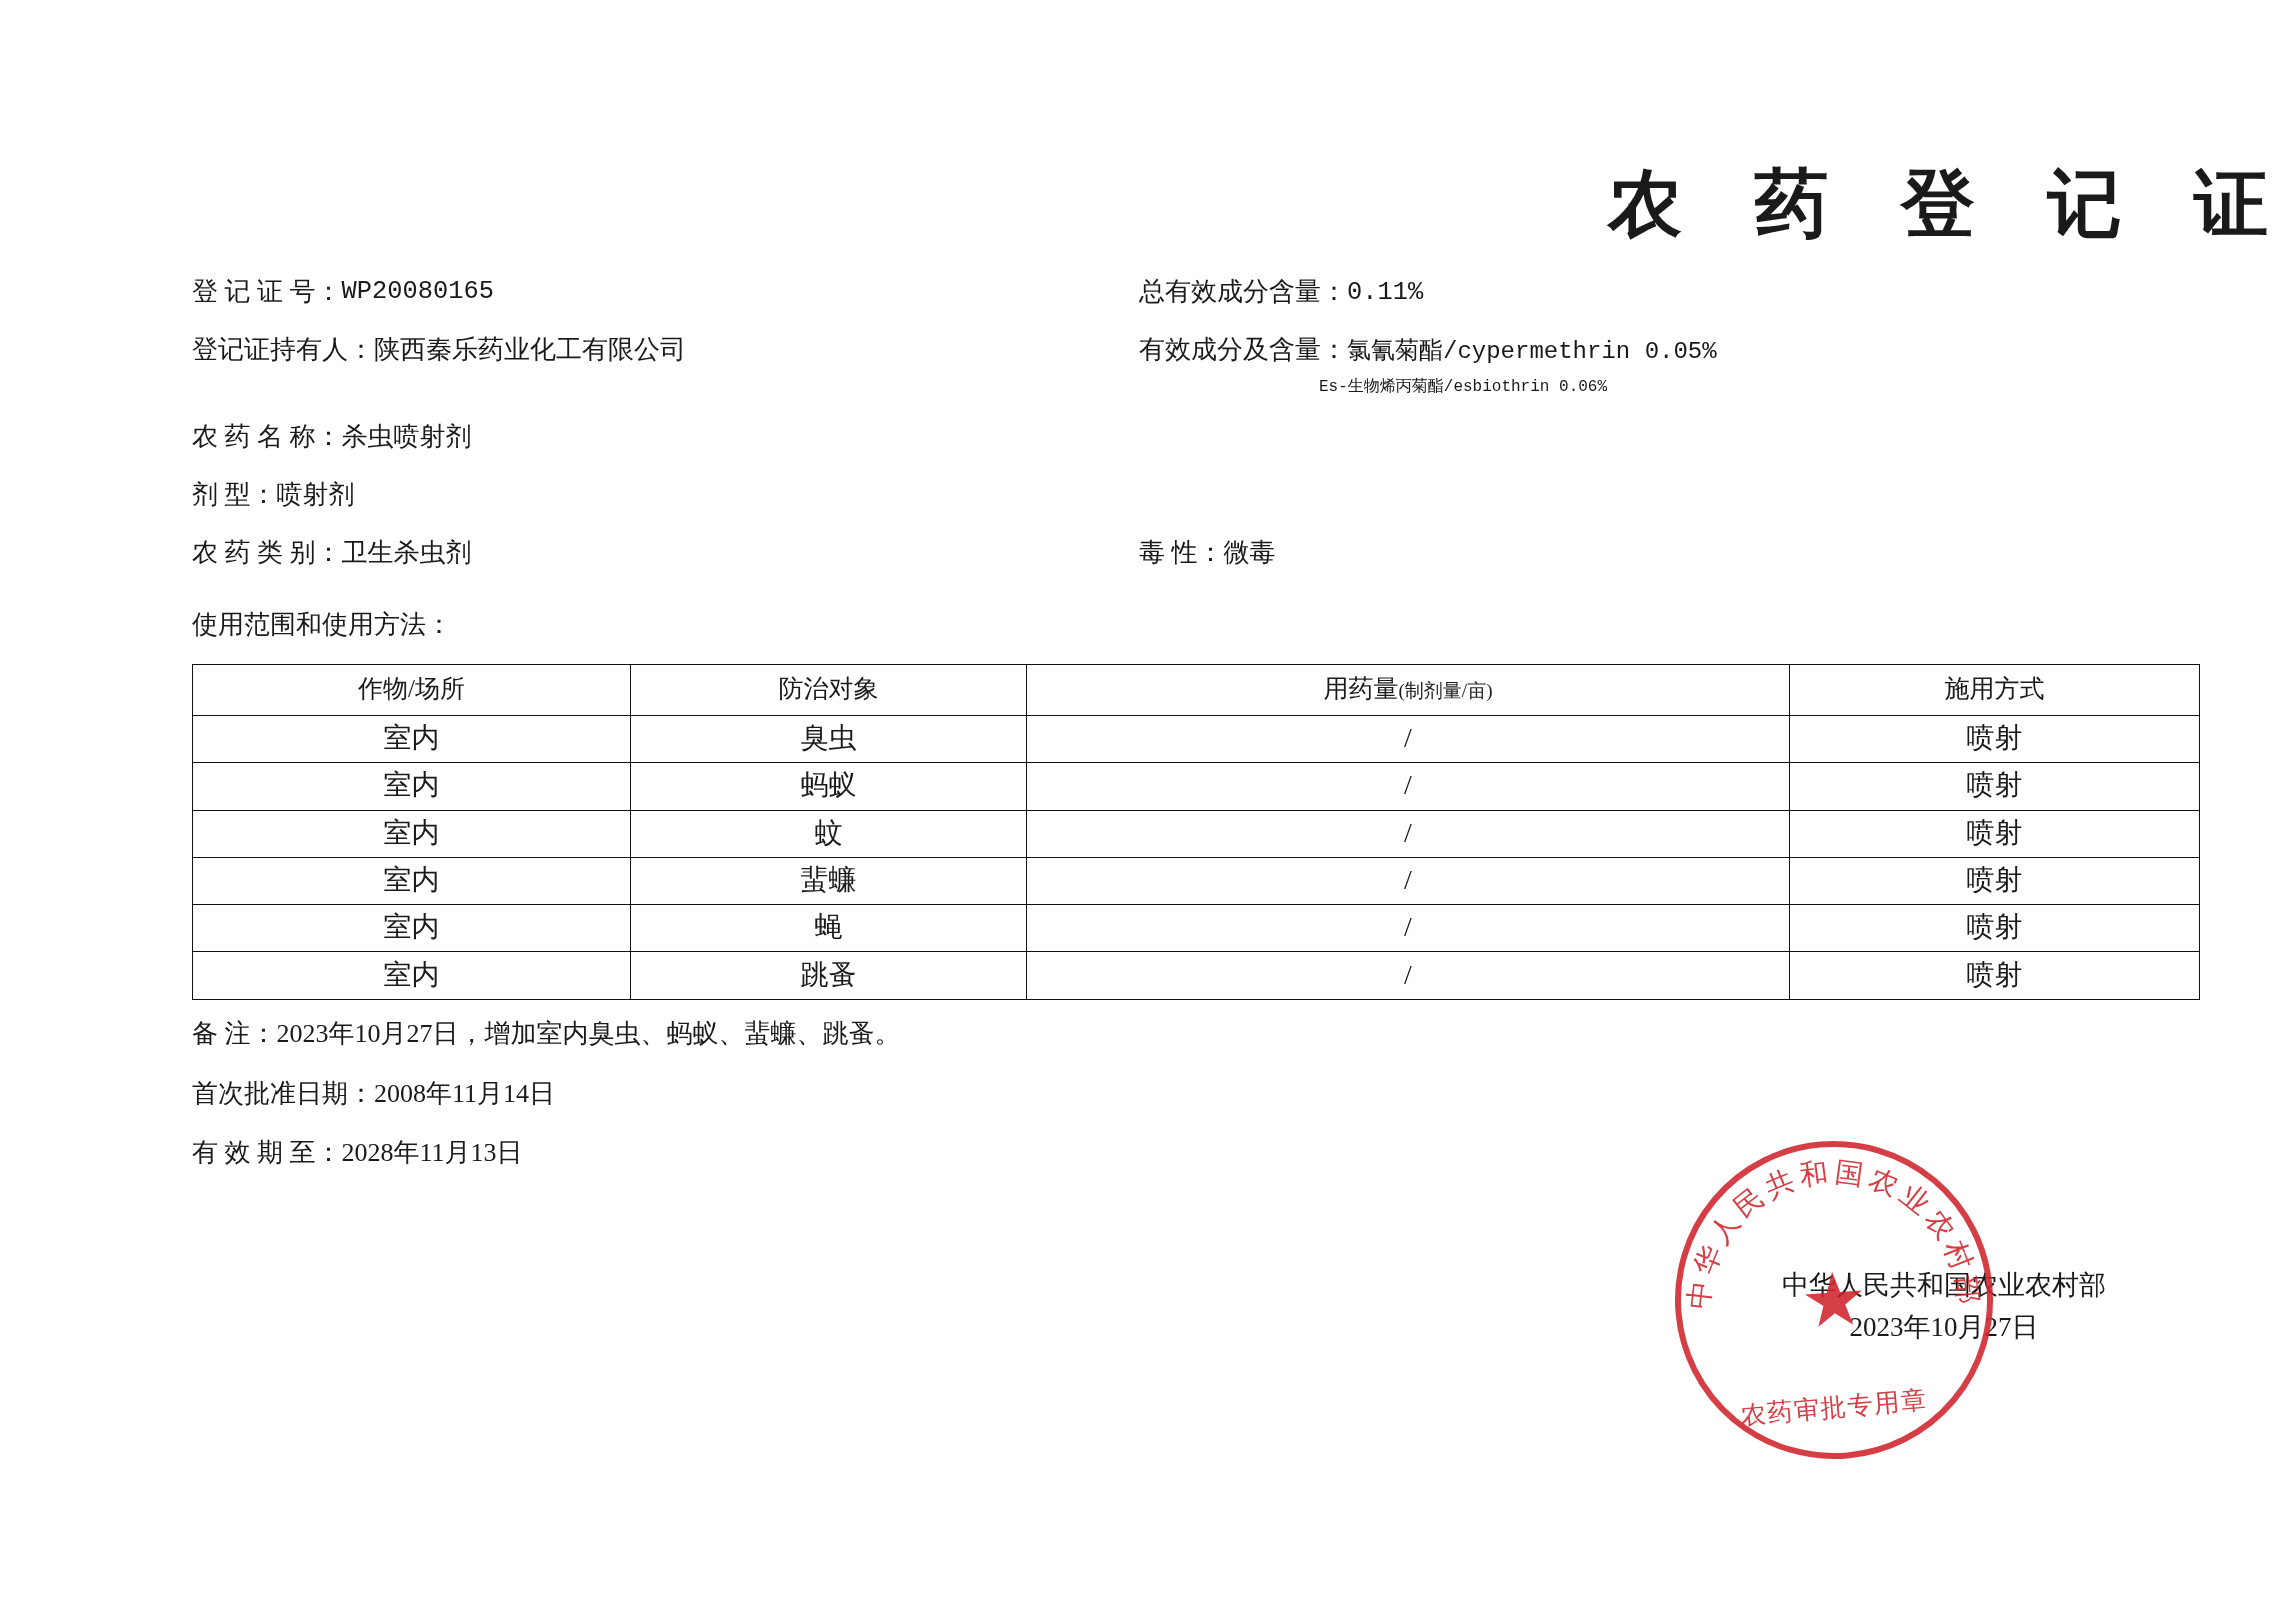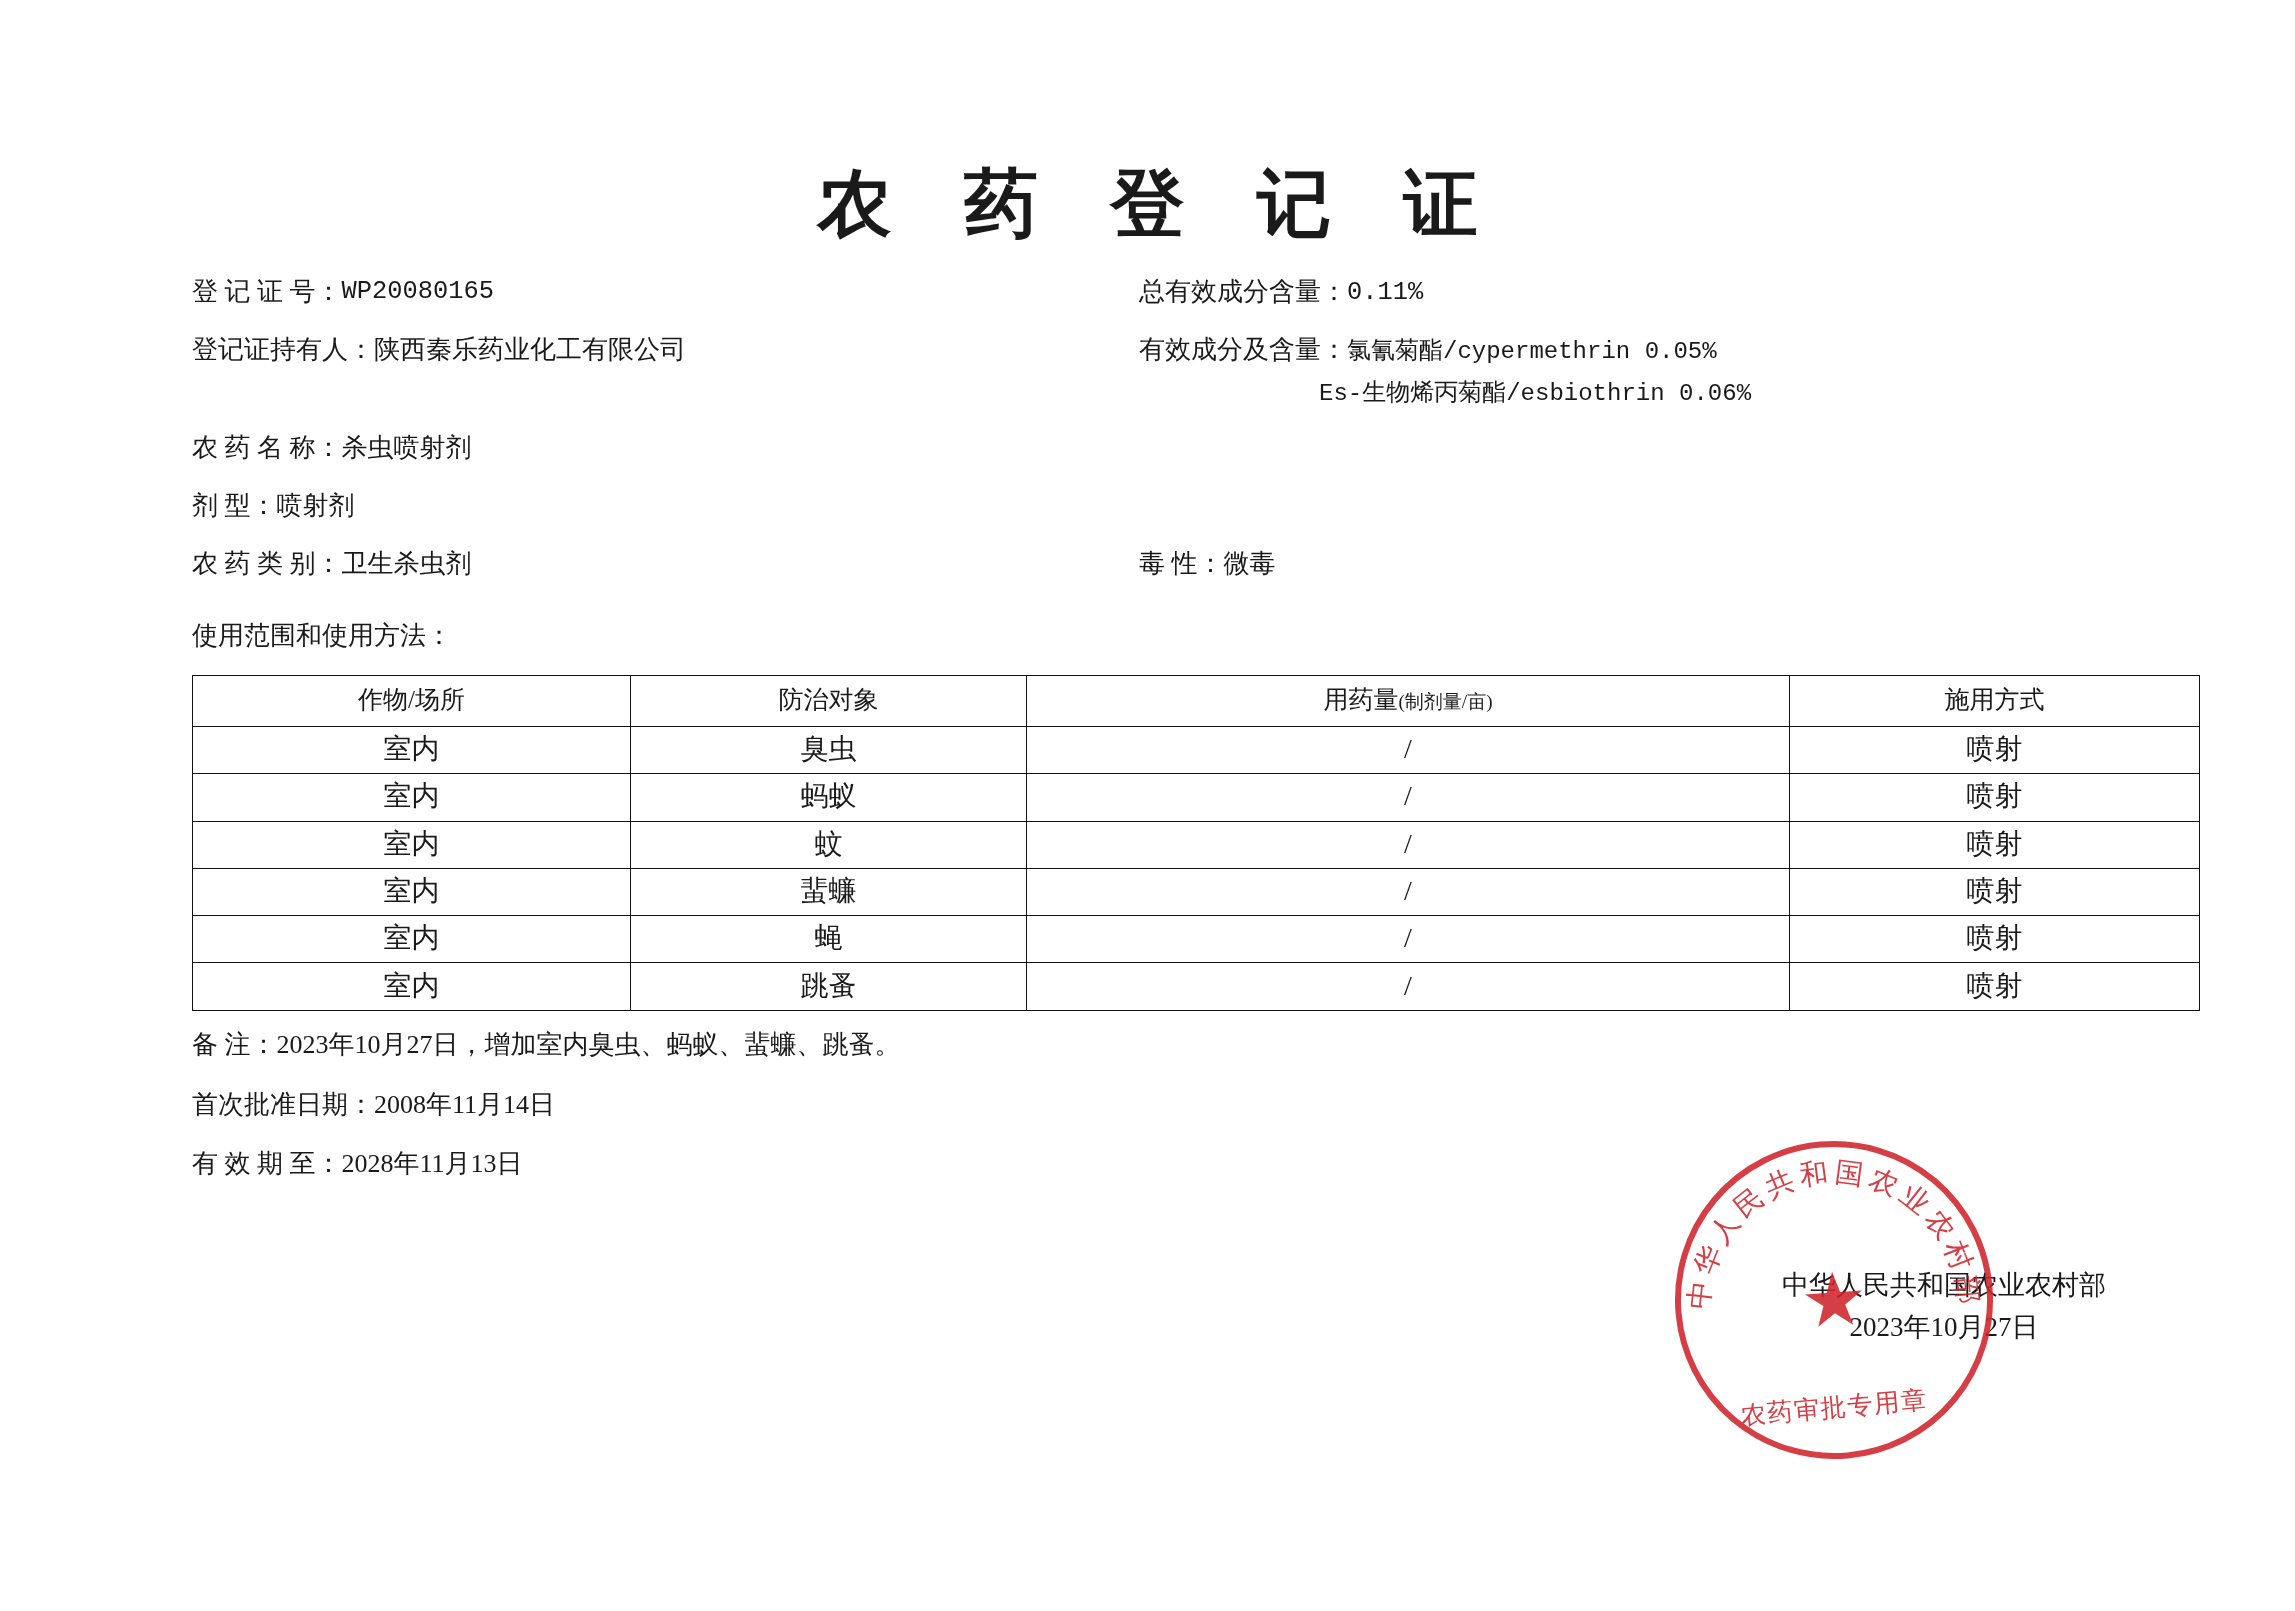--- a/index.html
+++ b/index.html
@@ -17,21 +17,21 @@
   }
   .page {
     position: relative;
     width: 2295px;
     height: 1611px;
     box-sizing: border-box;
     padding: 0;
   }
 
   .doc-title {
-    text-align: center;
+    text-align: right;
     font-size: 74px;
     font-weight: bold;
     letter-spacing: 27px;
     padding-top: 166px;
     padding-left: 27px;
     line-height: 1.05;
     font-family: "Liberation Serif", "DejaVu Serif", serif;
   }
 
   
@@ -71,21 +71,21 @@
     font-size: 25.4px;
   }
   .fvalue.latin {
     font-family: "Liberation Mono", "DejaVu Sans Mono", monospace;
     font-size: 24px;
   }
   .ai-line2 {
     padding-left: 1127px;
     margin-top: -15.5px;
     margin-bottom: 24px;
-    font-size: 24px;
+    font-size: 16px;
     font-family: "Liberation Mono", "DejaVu Sans Mono", monospace;
     white-space: nowrap;
   }
 
   
   .usage-heading {
     padding-left: 192px;
     font-size: 26px;
     margin-top: 37px;
     margin-bottom: 22px;

